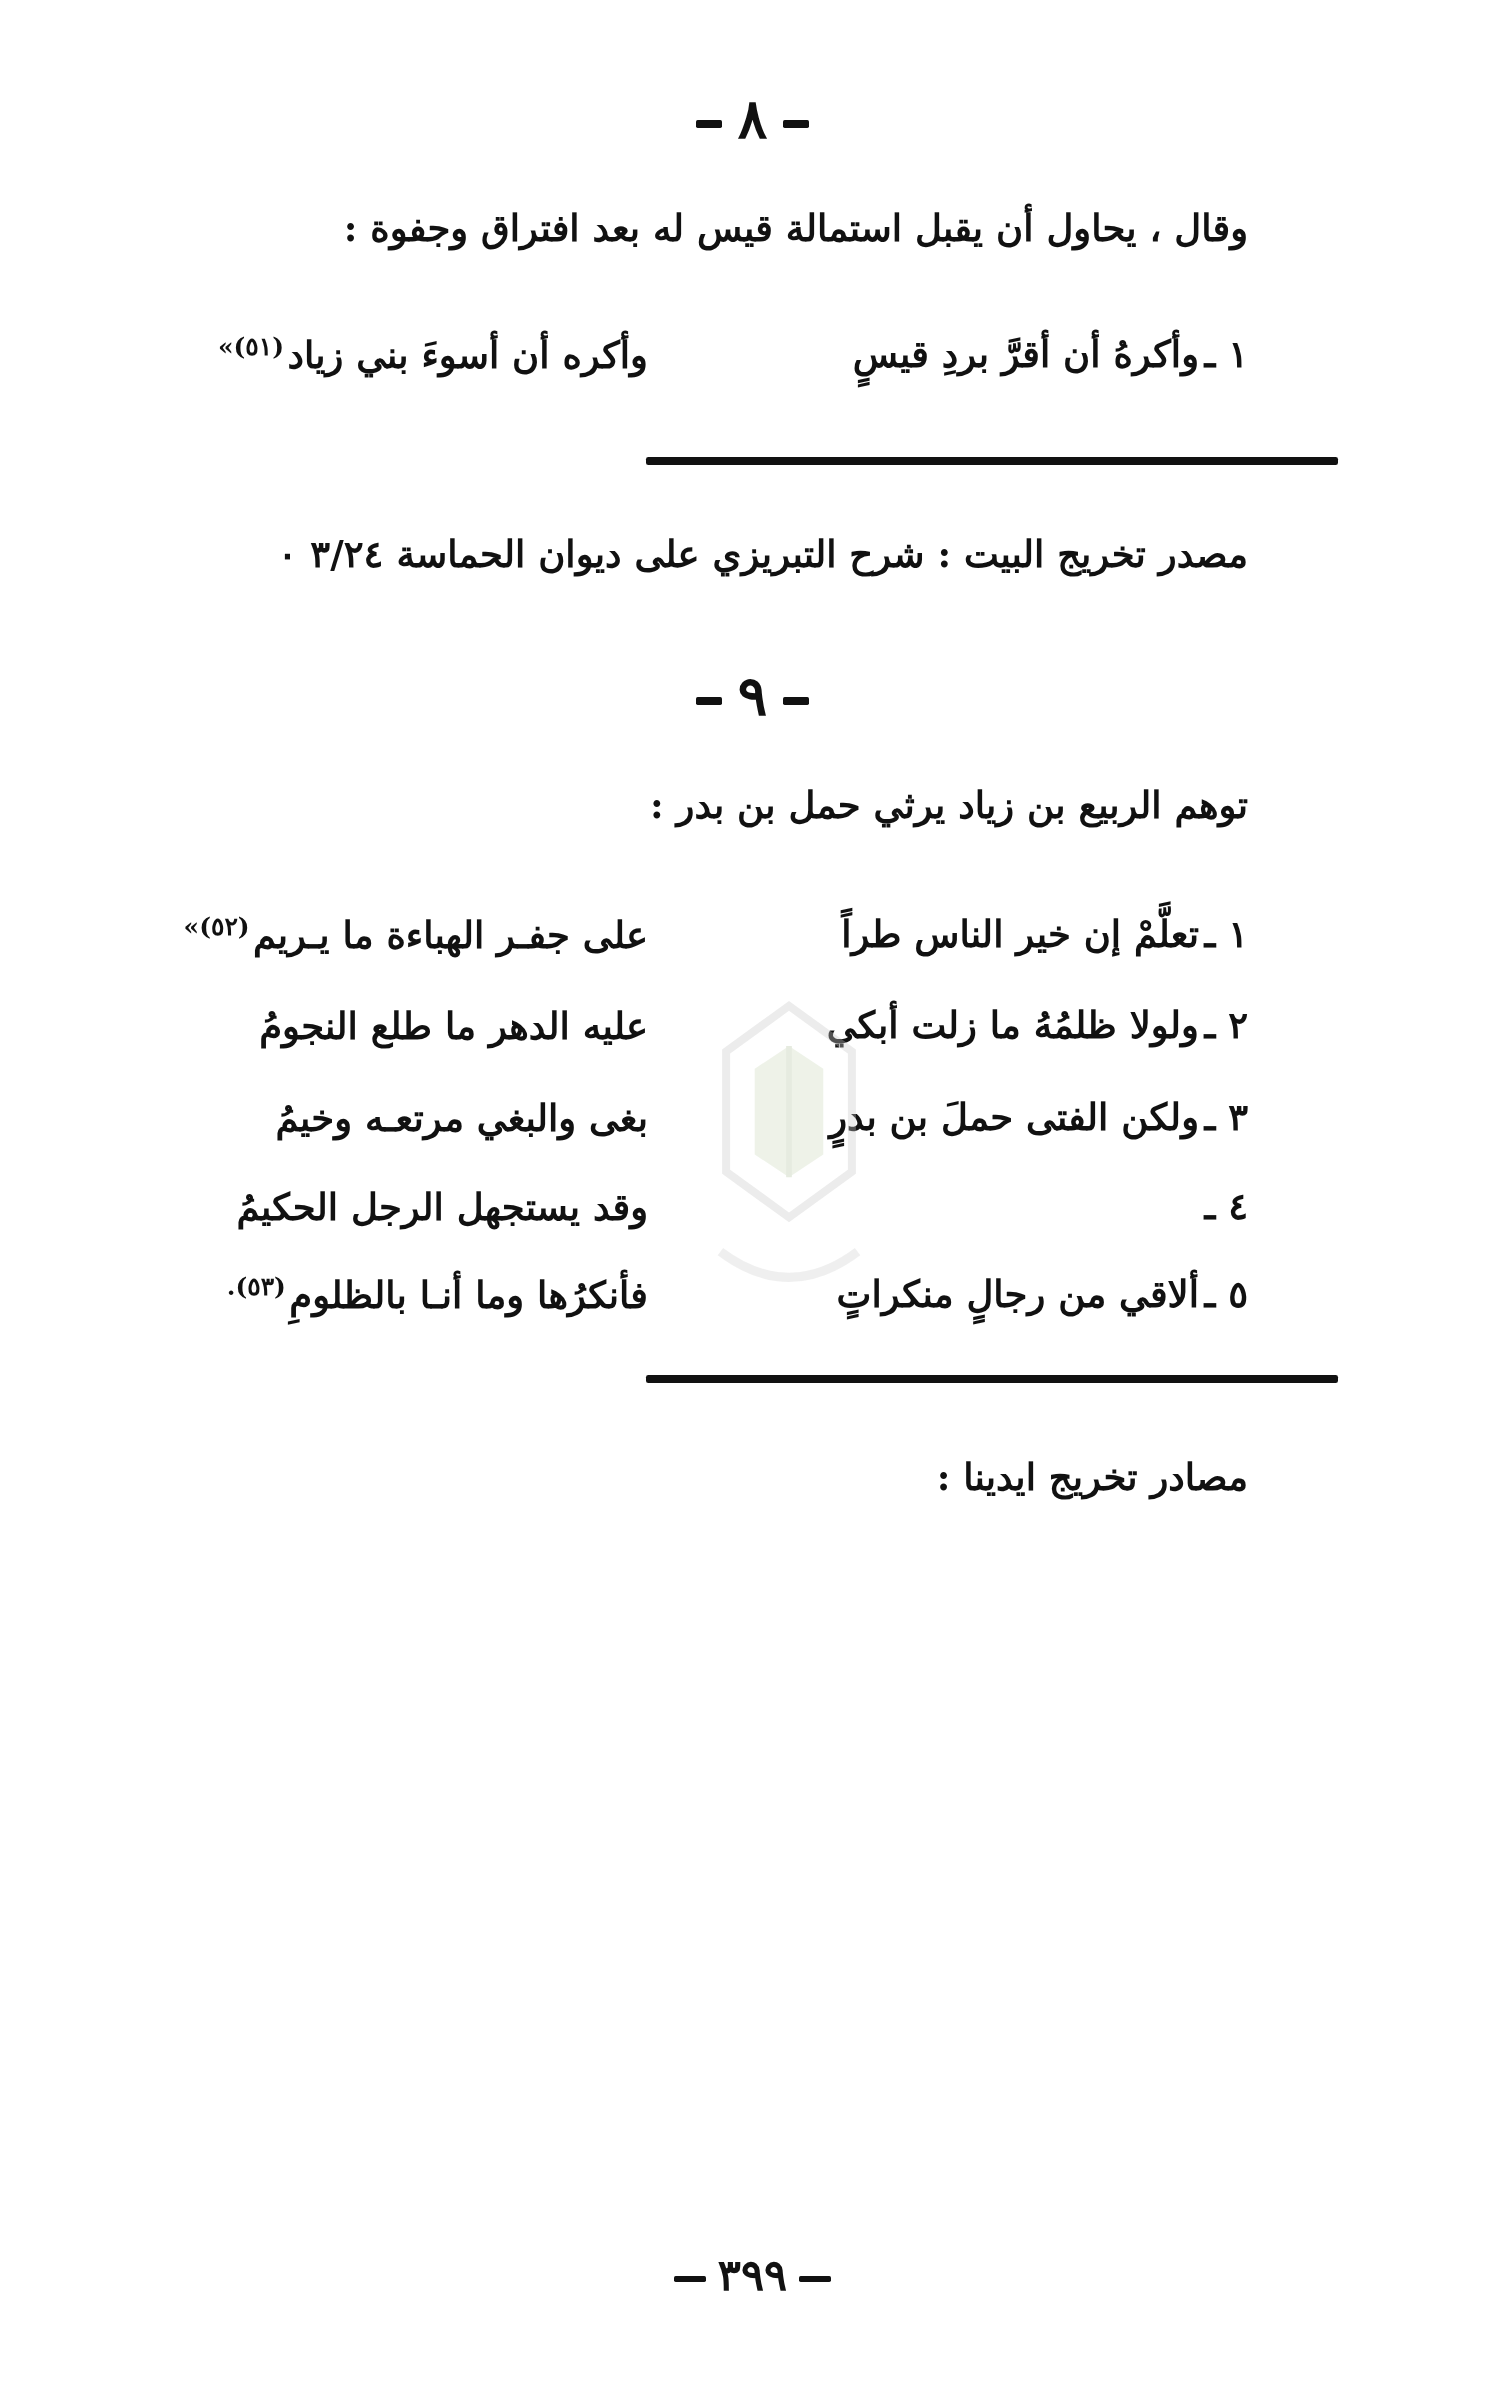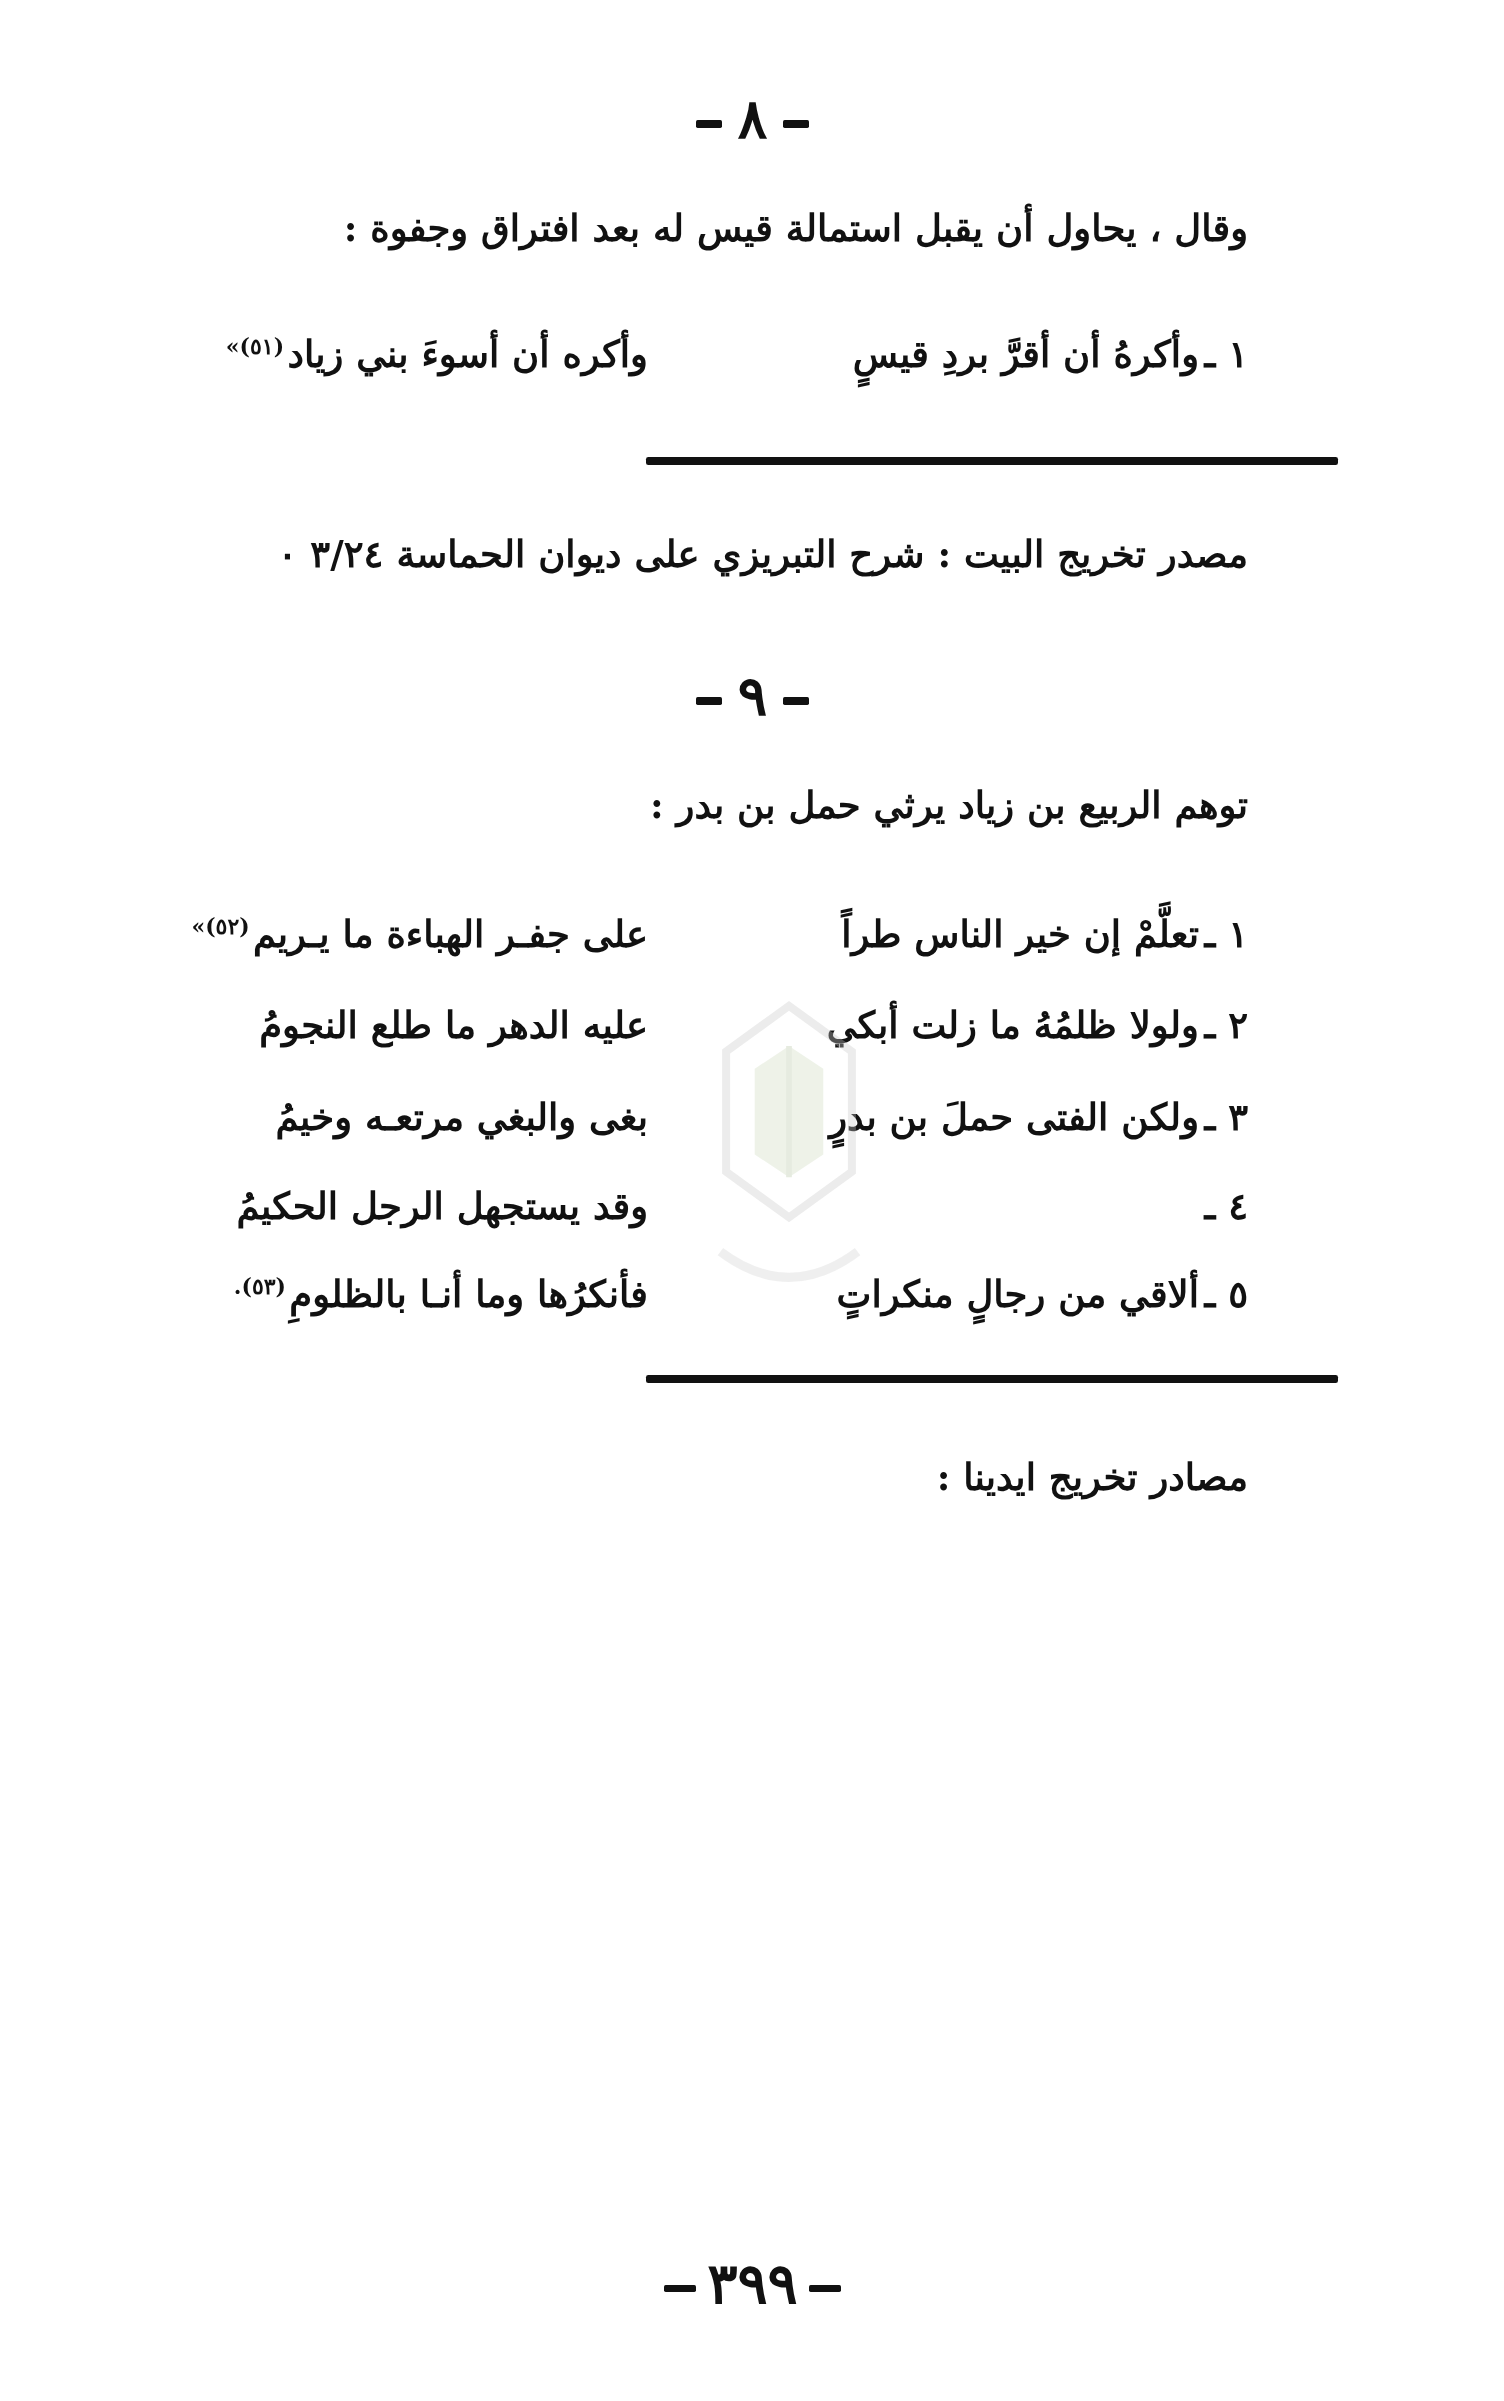--- a/index.html
+++ b/index.html
@@ -67,21 +67,21 @@
       position: absolute;
       right: 49px;
       top: 0;
     }
     .verse .hemi2 {
       position: absolute;
       right: 600px;
       top: 0;
     }
     .verse .fn {
-      font-size: 22px;
+      font-size: 25px;
       vertical-align: super;
       margin-right: 3.4px;
     }
     .rule {
       position: absolute;
       left: 646px;
       width: 692px;
       height: 8px;
       background: #111;
       border-radius: 2.3px;
@@ -94,21 +94,21 @@
       font-weight: bold;
       line-height: 83px;
       text-align: justify;
       text-align-last: right;
     }
     .page-number {
       position: absolute;
       left: 0; right: 0;
       top: 2250px;
       text-align: center;
-      font-size: 56px;
+      font-size: 43px;
       font-weight: bold;
     }
     .page-number .dash {
       display: inline-block;
       width: 32px;
       height: 6.9px;
       background: #111;
       vertical-align: middle;
       margin: 0 11.4px;
       border-radius: 1.7px;

